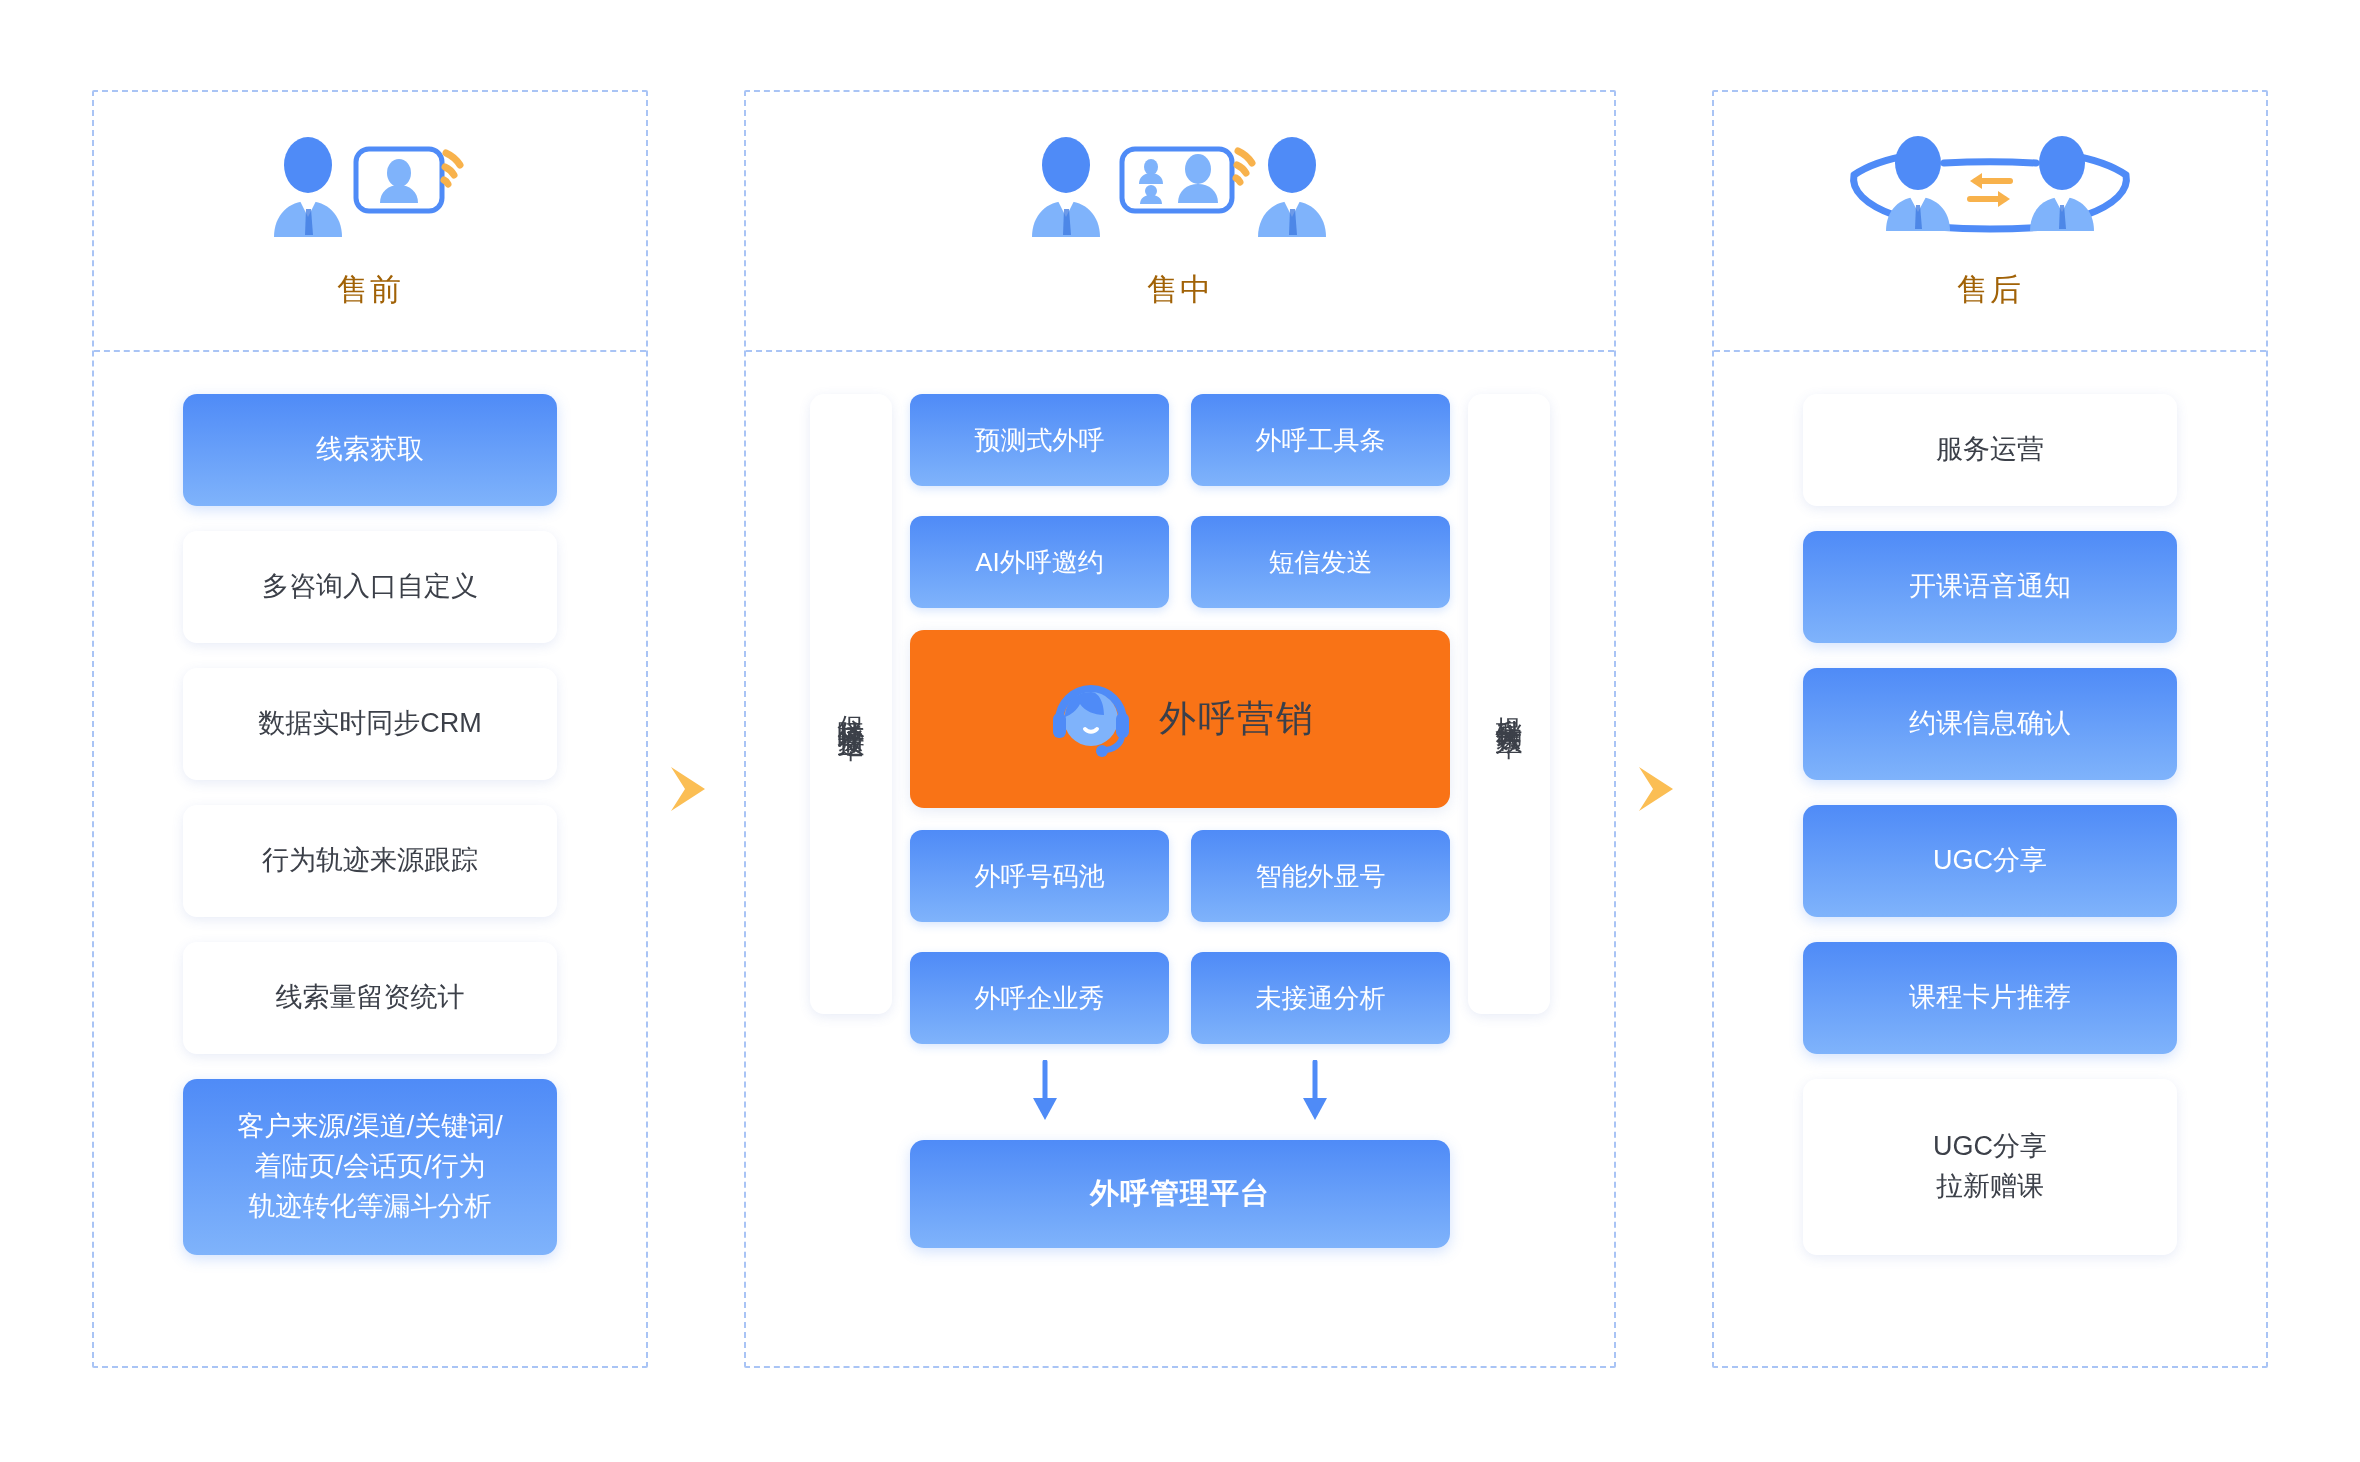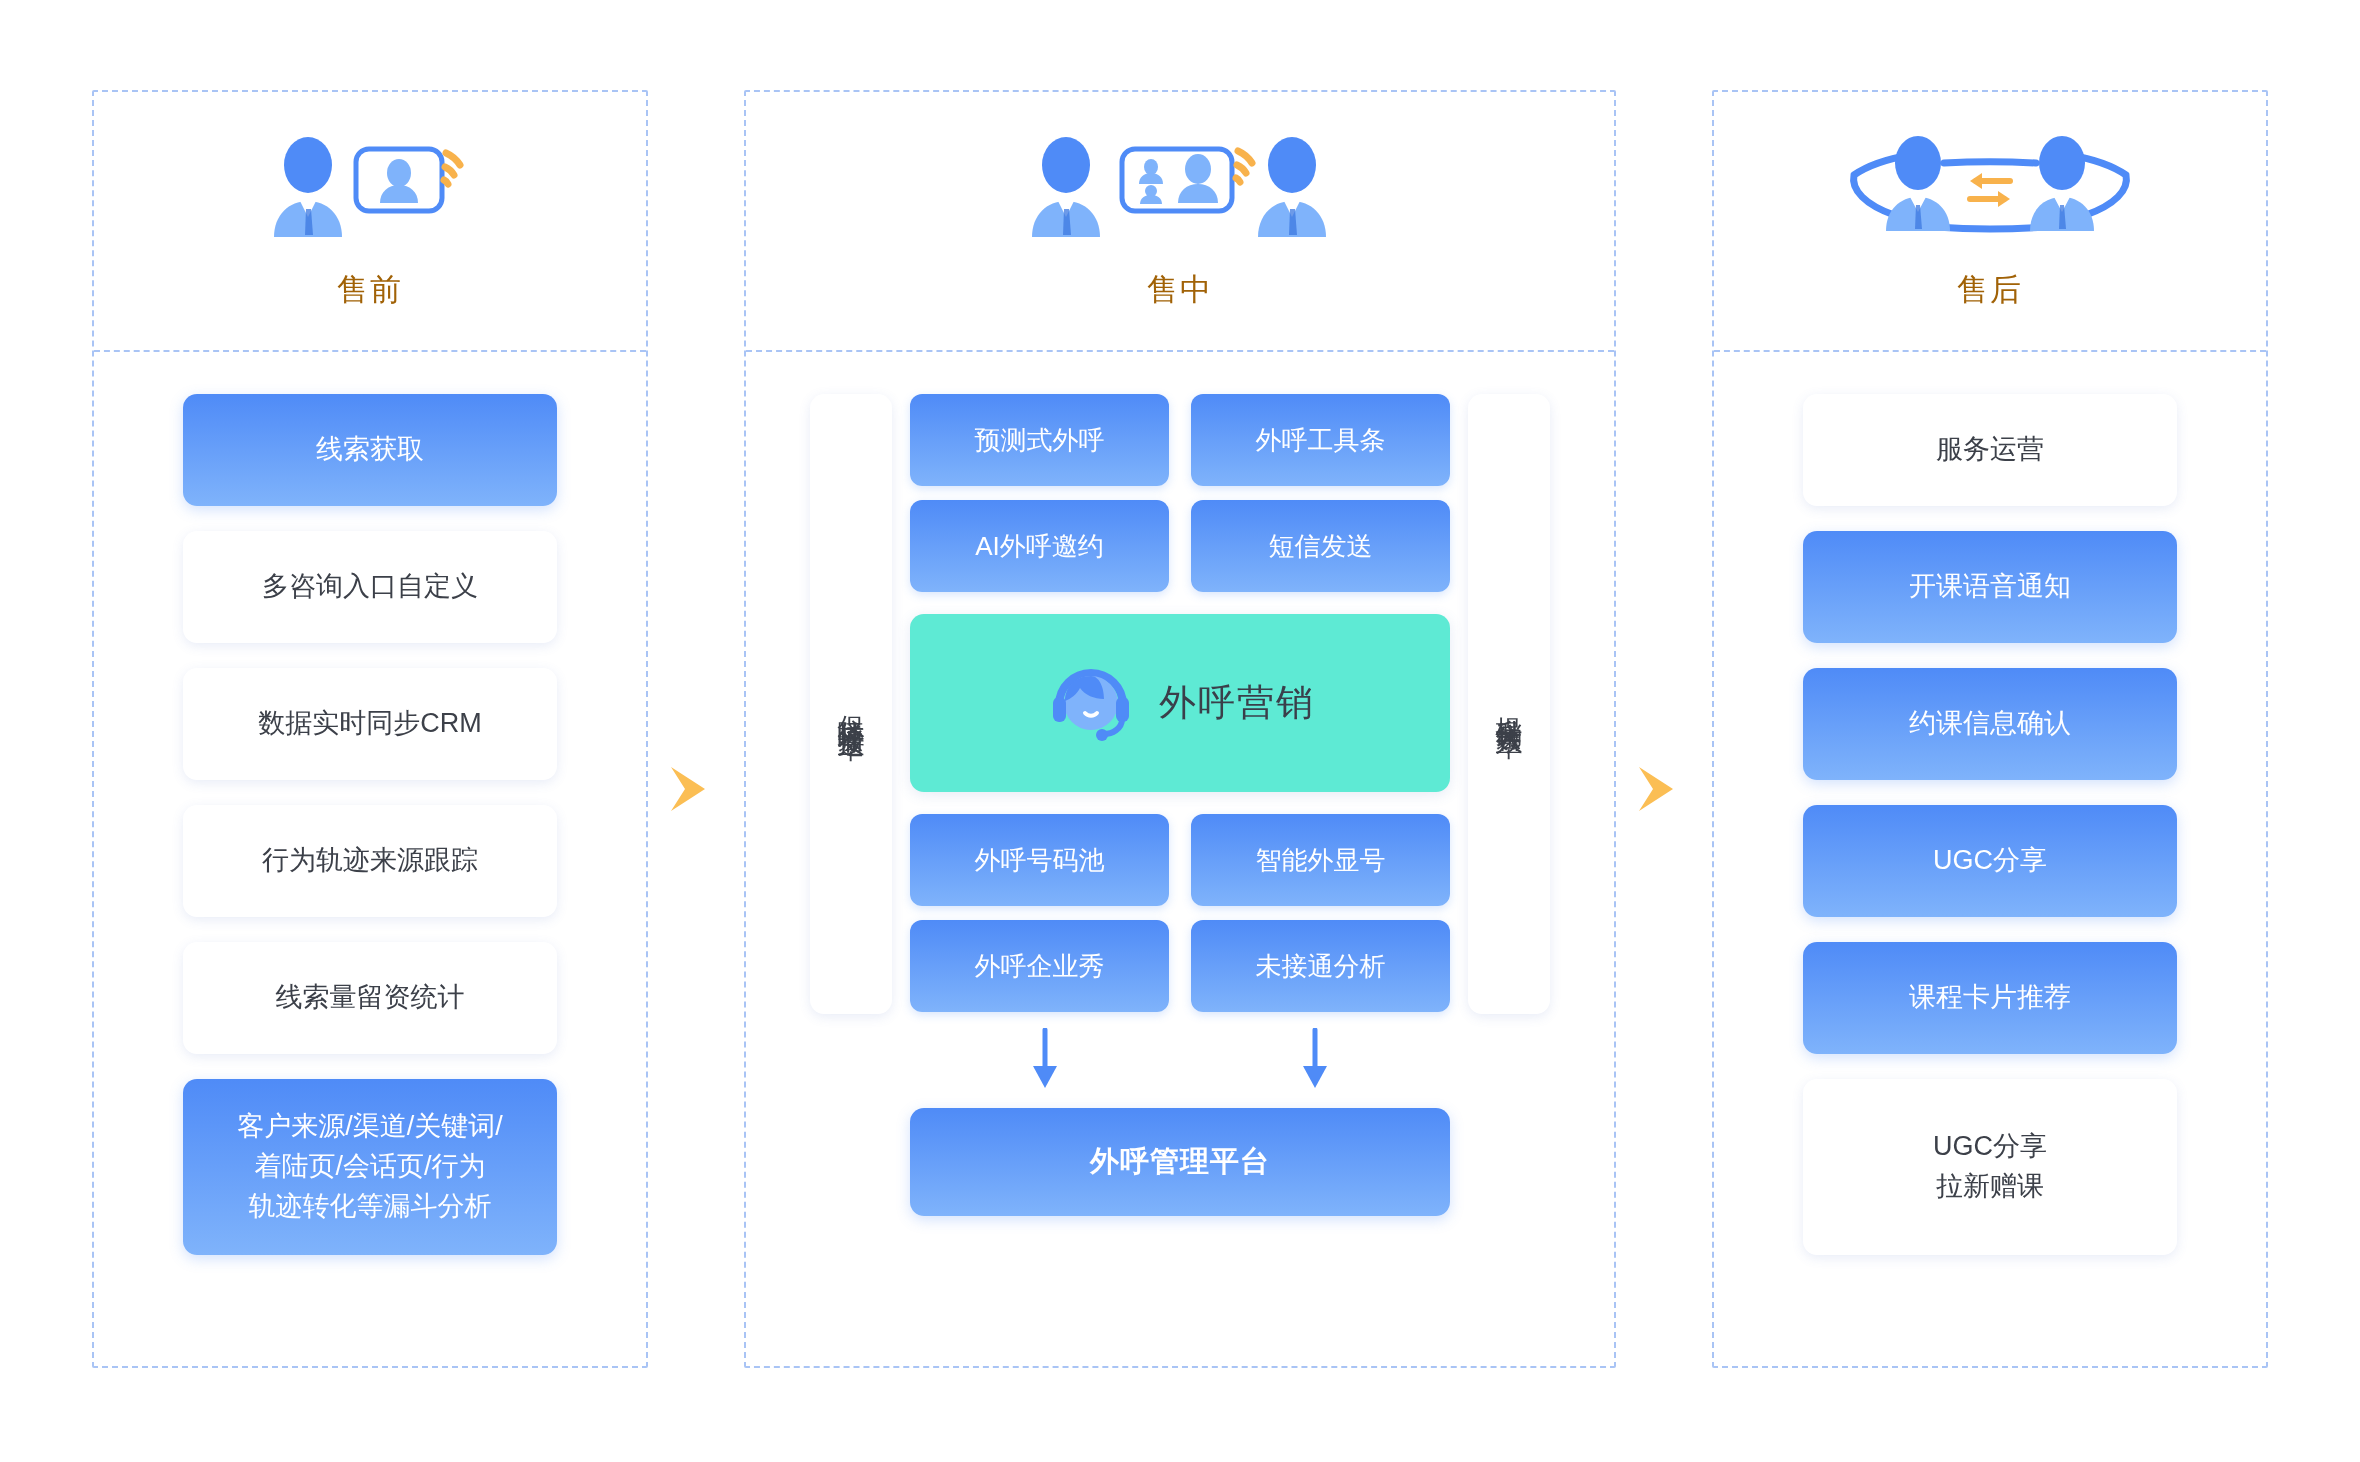--- a/index.html
+++ b/index.html
@@ -127,40 +127,40 @@
   }
   .mid-center {
     width: 540px;
     display: flex;
     flex-direction: column;
     align-items: center;
   }
   .tag-grid {
     display: grid;
     grid-template-columns: 1fr 1fr;
-    gap: 14px 22px;
+    gap: 30px 22px;
     width: 100%;
   }
   .tag {
     height: 92px;
     border-radius: 12px;
     background: linear-gradient(180deg, #4f8bf7 0%, #7fb3fb 100%);
     color: #ffffff;
     font-size: 26px;
     display: flex;
     align-items: center;
     justify-content: center;
     box-shadow: 0 3px 10px rgba(79,139,247,0.22);
     box-sizing: border-box;
   }
   .hero-card {
     width: 100%;
     height: 178px;
     margin: 22px 0;
-    background: #5eead4;
+    background: #f97316;
     border-radius: 14px;
     box-shadow: 0 3px 14px rgba(80,110,190,0.14);
     display: flex;
     align-items: center;
     justify-content: center;
     gap: 22px;
     box-sizing: border-box;
   }
   .hero-label {
     font-size: 37px;

